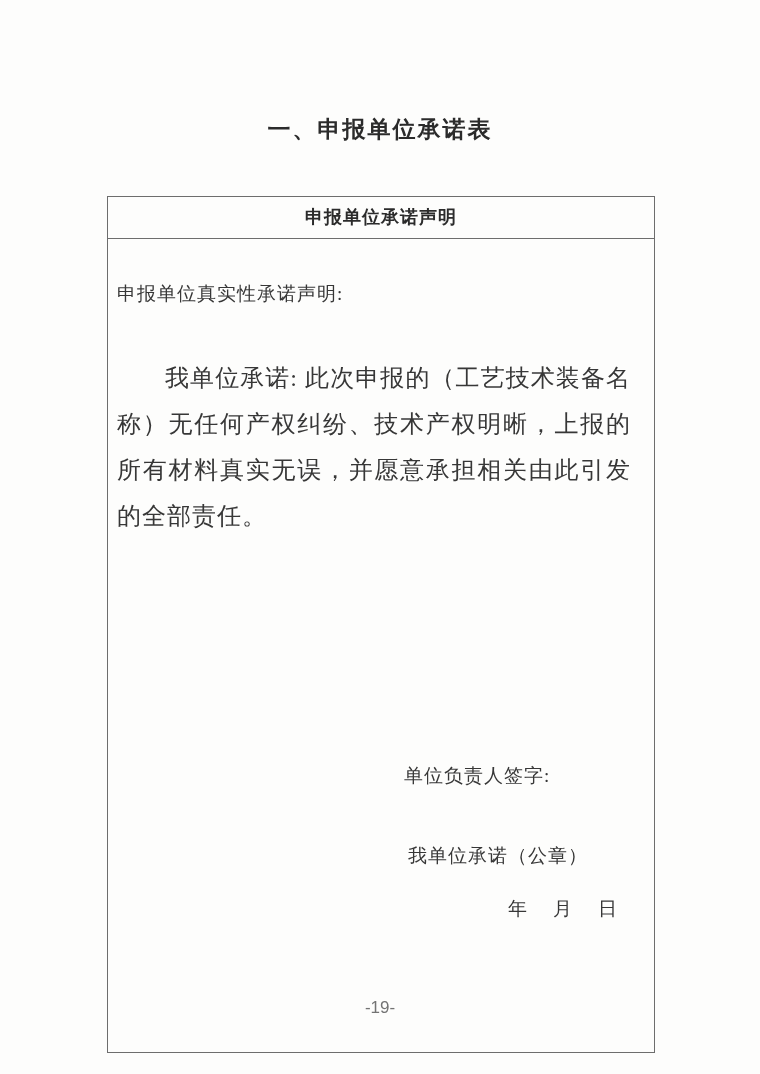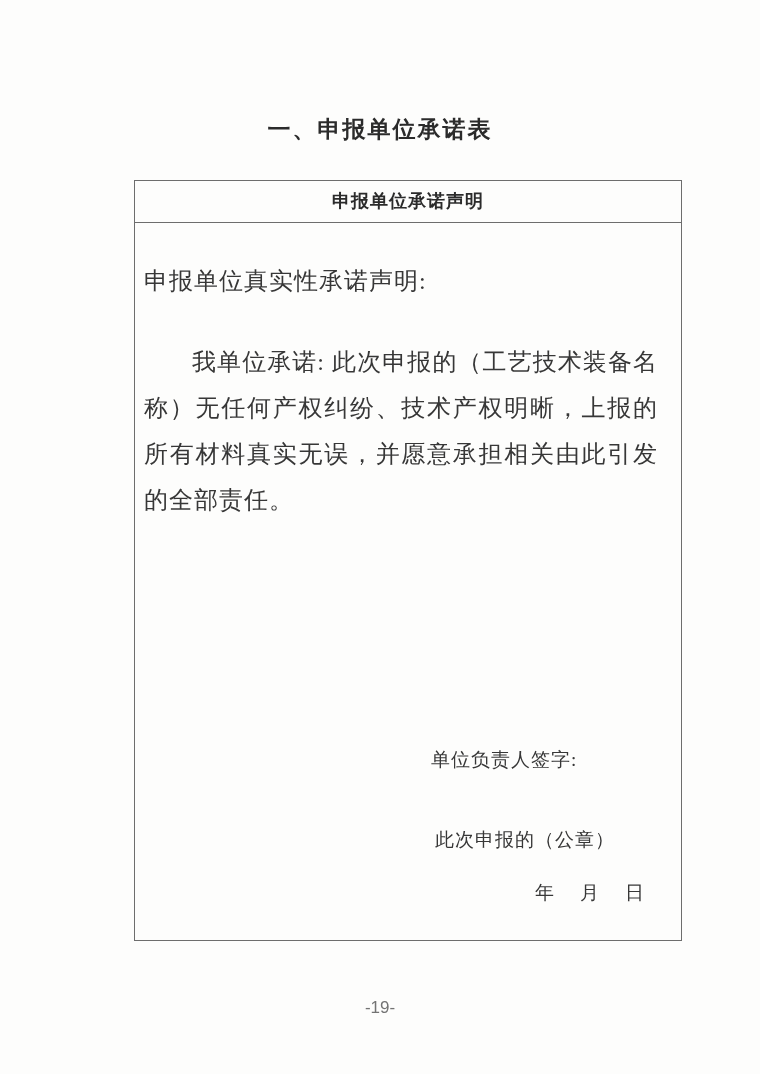--- a/index.html
+++ b/index.html
@@ -25,48 +25,47 @@
     text-align: center;
     font-family: "Liberation Sans", "DejaVu Sans", sans-serif;
     font-weight: bold;
     font-size: 23px;
     letter-spacing: 2px;
     color: #2b2b2b;
   }
   .form-box {
     position: absolute;
     left: 107px;
-    top: 180px;
+    top: 196px;
     width: 548px;
-    height: 761px;
+    height: 857px;
     border: 1px solid #6d6d6d;
     box-sizing: border-box;
     background: transparent;
-    margin-left: 27px;
   }
   .form-header {
     height: 41px;
     line-height: 41px;
     text-align: center;
     border-bottom: 1px solid #6d6d6d;
     font-family: "Liberation Sans", "DejaVu Sans", sans-serif;
     font-weight: bold;
     font-size: 18px;
     letter-spacing: 1px;
     color: #2b2b2b;
   }
   .form-body {
     position: relative;
     height: calc(100% - 42px);
   }
   .decl-heading {
     position: absolute;
     left: 9px;
     top: 42px;
-    font-size: 24px;
+    font-size: 19px;
     letter-spacing: 1px;
     color: #373737;
     white-space: nowrap;
   }
   .decl-paragraph {
     position: absolute;
     left: 9px;
     top: 116px;
     width: 514px;
     font-size: 24px;
@@ -127,21 +126,21 @@
     <div class="form-header">申报单位承诺声明</div>
 
     <div class="form-body">
 
       <div class="decl-heading">申报单位真实性承诺声明:</div>
 
       <div class="decl-paragraph">我单位承诺: 此次申报的（工艺技术装备名称）无任何产权纠纷、技术产权明晰，上报的所有材料真实无误，并愿意承担相关由此引发的全部责任。</div>
 
       <div class="signature-label">单位负责人签字:</div>
 
-      <div class="seal-label">此次申报的（公章）</div>
+      <div class="seal-label">我单位承诺（公章）</div>
 
       <div class="date-line">
         <span>年</span>
         <span>月</span>
         <span>日</span>
       </div>
 
     </div>
   </div>
 

